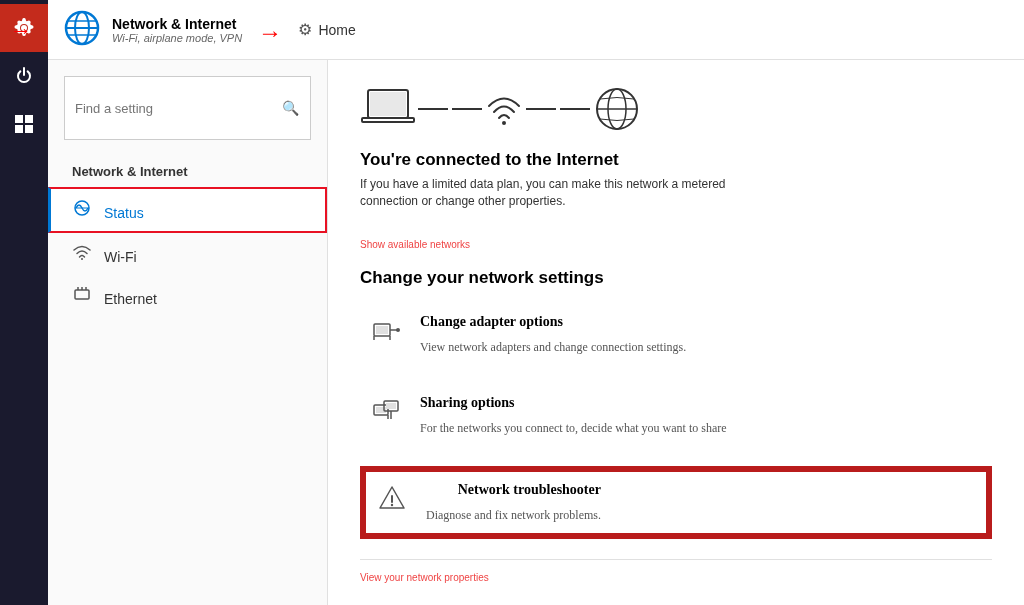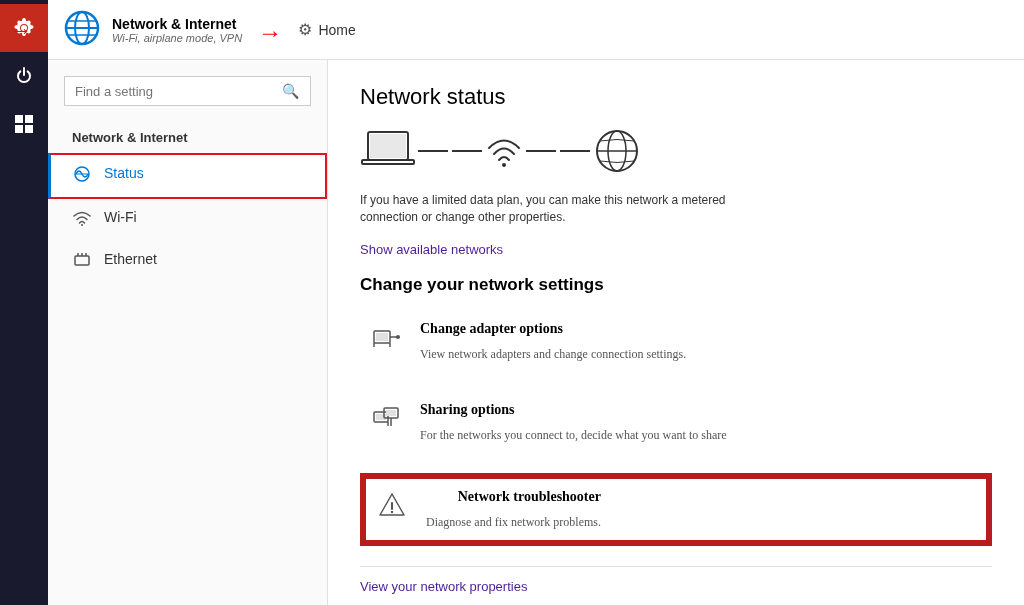--- a/index.html
+++ b/index.html
@@ -94,21 +94,21 @@
       border-right: 1px solid #e0e0e0;
       padding: 16px 0;
       flex-shrink: 0;
     }
     .search-box {
       margin: 0 16px 16px 16px;
       display: flex;
       align-items: center;
       border: 1px solid #ccc;
       background: #fff;
-      padding: 6px 10px;
+      padding: 23px 10px;
       gap: 8px;
     }
     .search-box input {
       border: none;
       outline: none;
       font-size: 13px;
       width: 100%;
       background: transparent;
       color: #333;
     }
@@ -117,21 +117,21 @@
       font-size: 14px;
     }
     .nav-section-title {
       font-size: 13px;
       font-weight: 600;
       color: #333;
       padding: 8px 24px;
     }
     .nav-item {
       display: flex;
-      align-items: flex-start;
+      align-items: flex-end;
       padding: 10px 24px;
       cursor: pointer;
       gap: 12px;
       font-size: 14px;
       color: #333;
       position: relative;
     }
     .nav-item.active {
       background: #fff;
       border-left: 3px solid #0078d4;
@@ -181,27 +181,27 @@
 
     .status-connected {
       font-size: 17px;
       font-weight: 600;
       color: #000;
       margin-bottom: 6px;
     }
     .status-description {
       font-size: 12px;
       color: #333;
-      margin-bottom: 14px;
+      margin-bottom: 24px;
       max-width: 380px;
       line-height: 1.4;
     }
     .link-blue {
-      color: #4c1d95;
-      font-size: 13px;
+      color: #ef4444;
+      font-size: 10px;
       cursor: pointer;
       text-decoration: none;
       display: inline-block;
       margin-bottom: 18px;
     }
 
     .change-settings-title {
       font-size: 17px;
       font-weight: 600;
       color: #000;
@@ -353,21 +353,20 @@
             <line x1="5" y1="5" x2="5" y2="2" stroke="#555" stroke-width="1.5"></line>
             <line x1="9" y1="5" x2="9" y2="2" stroke="#555" stroke-width="1.5"></line>
             <line x1="13" y1="5" x2="13" y2="2" stroke="#555" stroke-width="1.5"></line>
           </svg>
         </span>
         <span class="nav-label">Ethernet</span>
       </div>
     </div>
 
     <div class="right-panel">
-      <div class="section-title">Network status</div>
 
       
       <div class="network-diagram">
 
         <svg width="56" height="46" viewBox="0 0 56 46" fill="none">
           <rect x="8" y="4" width="40" height="28" rx="2" stroke="#333" stroke-width="2" fill="none"></rect>
           <rect x="10" y="6" width="36" height="24" fill="#e8e8e8"></rect>
           <rect x="2" y="32" width="52" height="4" rx="1" stroke="#333" stroke-width="2" fill="none"></rect>
           <line x1="20" y1="36" x2="36" y2="36" stroke="#333" stroke-width="1.5"></line>
         </svg>
@@ -385,20 +384,21 @@
 
         <svg width="50" height="50" viewBox="0 0 50 50" fill="none">
           <circle cx="25" cy="25" r="20" stroke="#333" stroke-width="2" fill="none"></circle>
           <ellipse cx="25" cy="25" rx="9" ry="20" stroke="#333" stroke-width="1.5" fill="none"></ellipse>
           <line x1="5" y1="25" x2="45" y2="25" stroke="#333" stroke-width="1.5"></line>
           <path d="M8 15 Q25 12 42 15" stroke="#333" stroke-width="1" fill="none"></path>
           <path d="M8 35 Q25 38 42 35" stroke="#333" stroke-width="1" fill="none"></path>
         </svg>
       </div>
 
+      <div class="status-connected">You're connected to the Internet</div>
       <div class="status-description">If you have a limited data plan, you can make this network a metered connection or change other properties.</div>
       <a class="link-blue">Show available networks</a>
 
       <div class="change-settings-title">Change your network settings</div>
 
       
       <div class="settings-item">
         <span class="settings-item-icon">
           <svg width="28" height="28" viewBox="0 0 28 28" fill="none">
             <rect x="2" y="8" width="16" height="12" rx="1" stroke="#555" stroke-width="1.5" fill="none"></rect>

